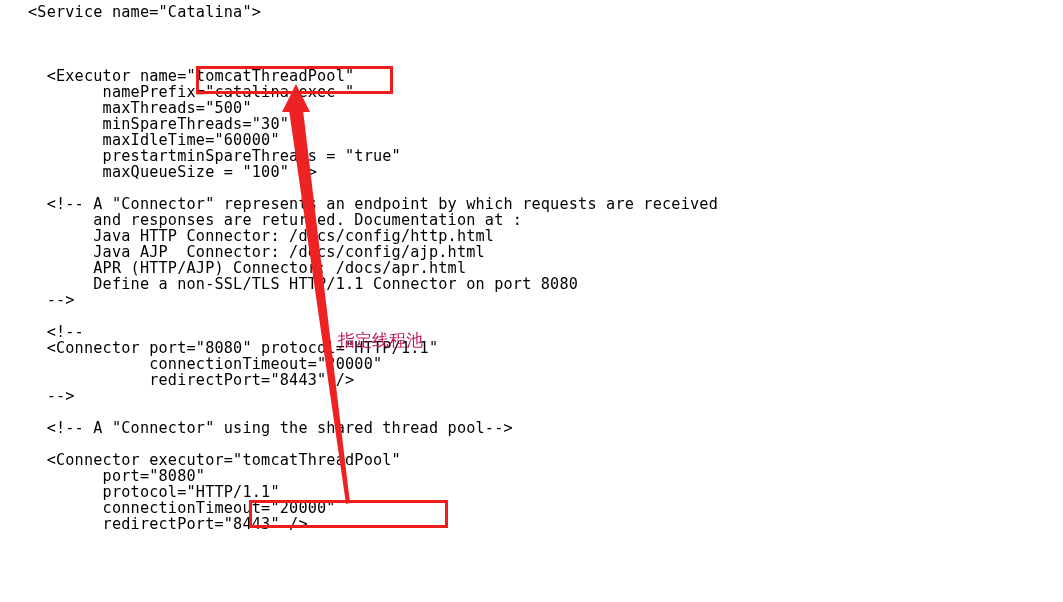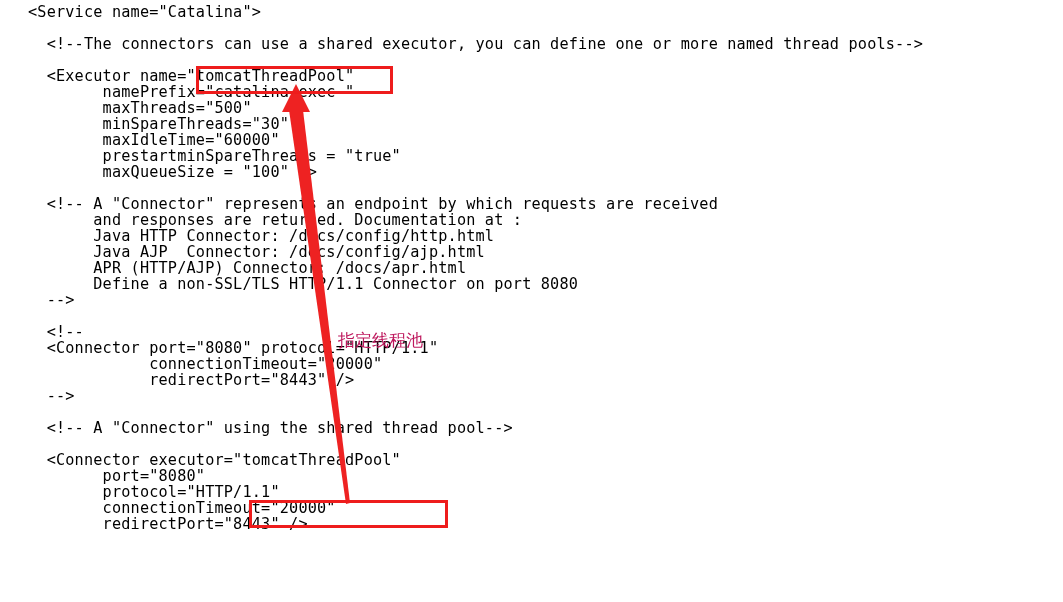--- a/index.html
+++ b/index.html
@@ -61,21 +61,20 @@
     z-index: 5;
   }
 </style>
 </head>
 <body>
 
 <div id="page">
 
   <div class="code-layer" id="code-layer">
       <div class="code-line" style="top: 4px; left: 28px;">&lt;Service name="Catalina"&gt;</div>
-      <div class="code-line" style="top: 36px; left: 28px;">  &lt;!--The connectors can use a shared executor, you can define one or more named thread pools--&gt;</div>
       <div class="code-line" style="top: 68px; left: 28px;">  &lt;Executor name="tomcatThreadPool"</div>
       <div class="code-line" style="top: 84px; left: 28px;">        namePrefix="catalina-exec-"</div>
       <div class="code-line" style="top: 100px; left: 28px;">        maxThreads="500"</div>
       <div class="code-line" style="top: 116px; left: 28px;">        minSpareThreads="30"</div>
       <div class="code-line" style="top: 132px; left: 28px;">        maxIdleTime="60000"</div>
       <div class="code-line" style="top: 148px; left: 28px;">        prestartminSpareThreads = "true"</div>
       <div class="code-line" style="top: 164px; left: 28px;">        maxQueueSize = "100" /&gt;</div>
       <div class="code-line" style="top: 196px; left: 28px;">  &lt;!-- A "Connector" represents an endpoint by which requests are received</div>
       <div class="code-line" style="top: 212px; left: 28px;">       and responses are returned. Documentation at :</div>
       <div class="code-line" style="top: 228px; left: 28px;">       Java HTTP Connector: /docs/config/http.html</div>

